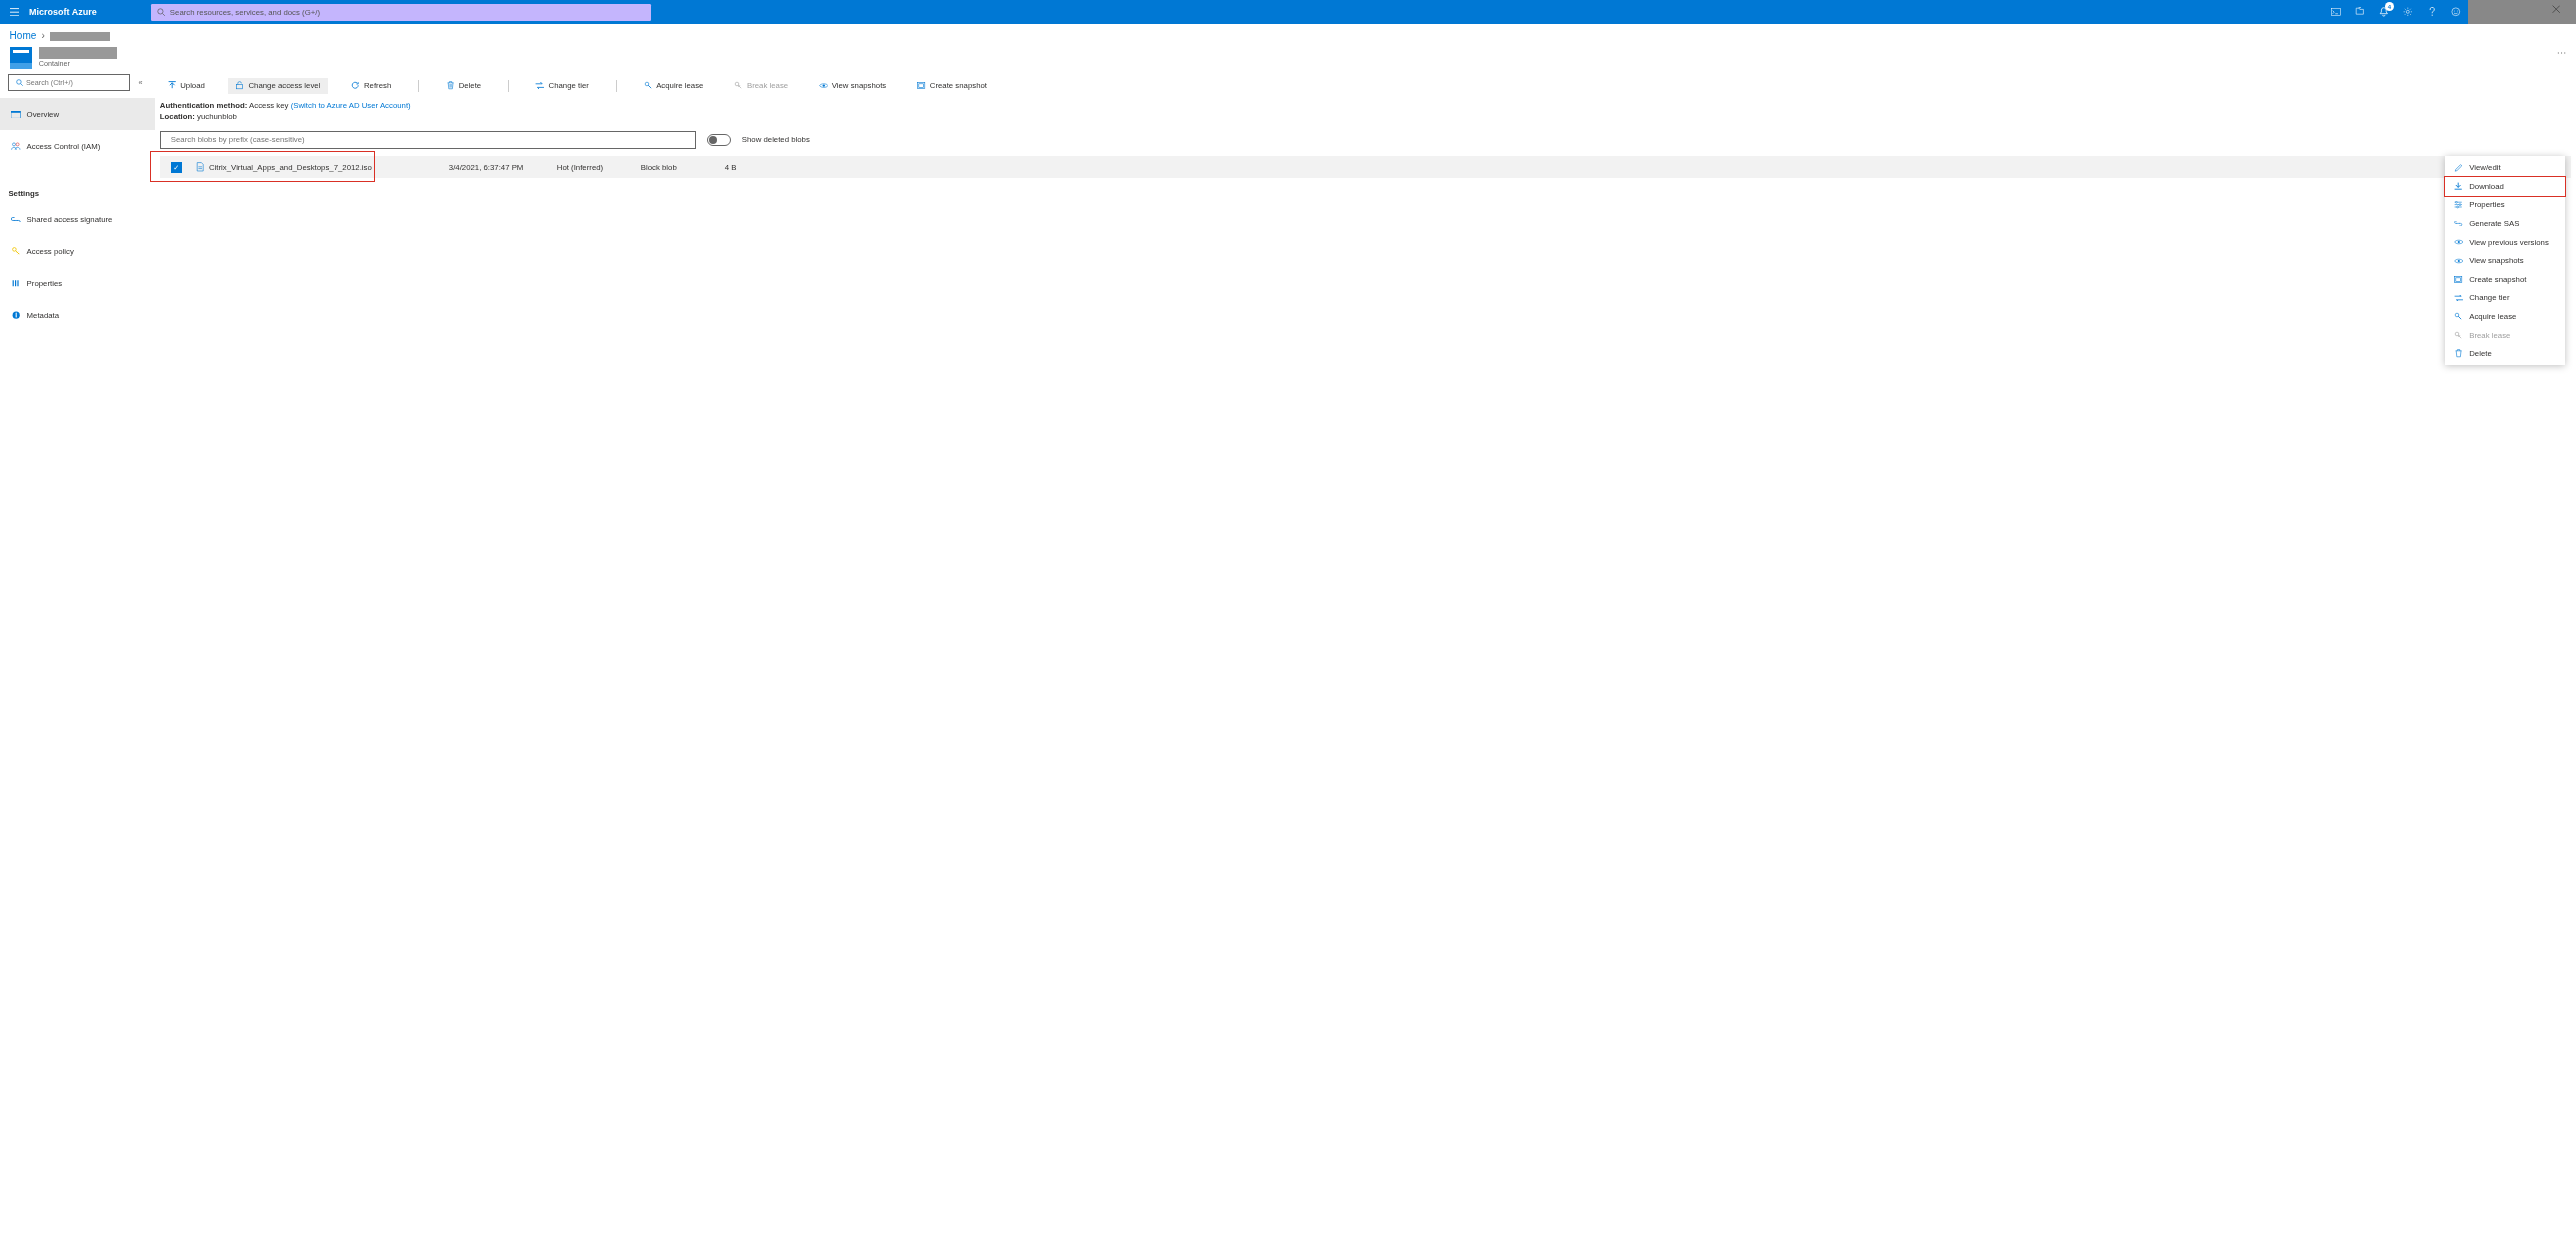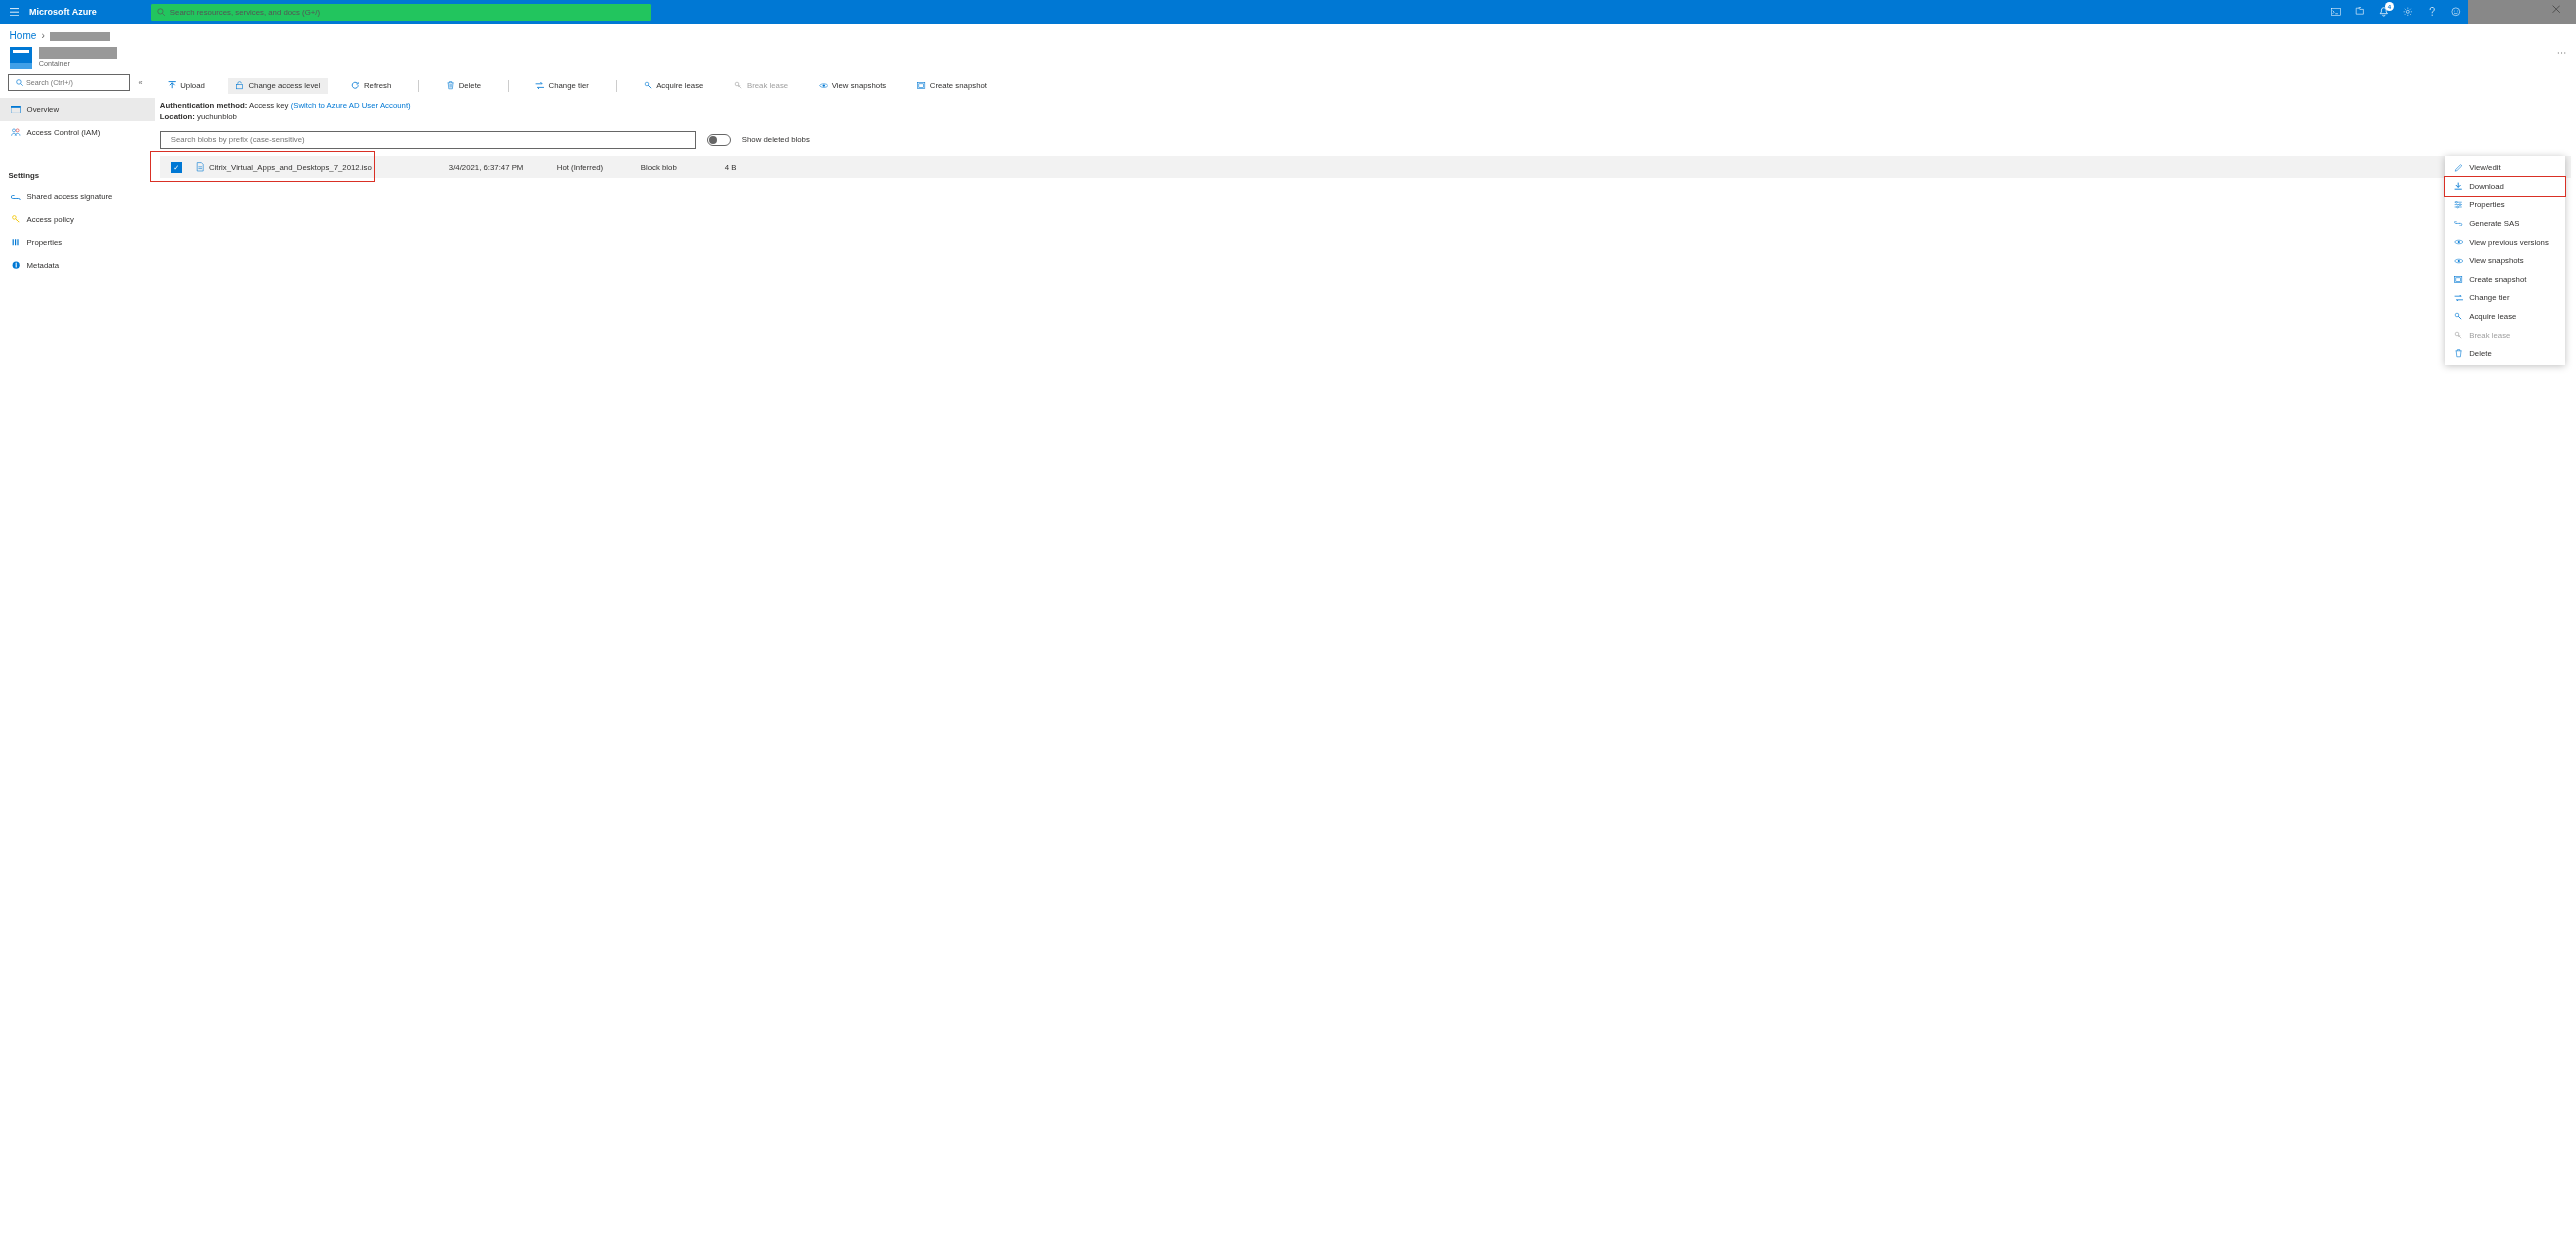--- a/index.html
+++ b/index.html
@@ -2,21 +2,21 @@
 <html style="font-size:9.6px"><head>
 <meta charset="utf-8">
 <style>
 * { box-sizing: border-box; margin: 0; padding: 0; }
 body { font-family: "Segoe UI", Tahoma, sans-serif; font-size: 7.8px; color: #323130; background: #fff; overflow: hidden; }
 
 
 .topbar { background: #0078d4; color: #fff; height: 24px; display: flex; align-items: center; }
 .hamburger { width: 29px; height: 24px; display: flex; align-items: center; justify-content: center; cursor: pointer; }
 .brand { font-size: 9px; font-weight: 600; padding-right: 54px; }
-.search-box { flex: 0 0 500px; background: #22c55e; border-radius: 1.2px; height: 17px; display: flex; align-items: center; padding: 0 6px; }
+.search-box { flex: 0 0 500px; background: #c4b5fd; border-radius: 1.2px; height: 17px; display: flex; align-items: center; padding: 0 6px; }
 .search-box input { background: transparent; border: none; outline: none; font-size: 7.8px; color: #333; flex: 1; padding-left: 4.8px; }
 .search-box input::placeholder { color: #555; }
 .spacer { flex: 1; }
 .top-icons { display: flex; }
 .top-icon { width: 24px; height: 24px; display: flex; align-items: center; justify-content: center; cursor: pointer; position: relative; }
 .badge { position: absolute; top: 2.4px; right: 2.4px; background: #fff; color: #0078d4; border-radius: 4.8px; font-size: 6px; min-width: 8.4px; height: 8.4px; display: flex; align-items: center; justify-content: center; font-weight: 600; }
 .user-block { width: 108px; height: 24px; background: #888; }
 
 
 .breadcrumb { padding: 6px 9.6px 3.6px; font-size: 10px; }
@@ -34,21 +34,21 @@
 .header-actions { display: flex; gap: 4.8px; color: #666; }
 .header-actions span { cursor: pointer; font-size: 9.6px; }
 
 
 .main { display: flex; height: calc(100vh - 66px); }
 .sidebar { width: 155px; padding: 0 8.4px 0 8.4px; border-right: none; }
 .side-search { display: flex; align-items: center; border: 0.6px solid #666; height: 17px; padding: 0 3.6px; margin-bottom: 7.2px; }
 .side-search input { border: none; outline: none; font-size: 7.2px; flex: 1; padding-left: 2.4px; }
 .collapse-chevron { color: #666; cursor: pointer; text-align: center; width: 12px; font-size: 7.2px; }
 .search-row { display: flex; align-items: center; gap: 4.8px; }
-.nav-item { display: flex; align-items: center; gap: 6px; height: 23px; padding: 0 3.6px; cursor: pointer; margin-left: -8.4px; margin-right: -8.4px; padding-left: 11px; }
+.nav-item { display: flex; align-items: center; gap: 6px; height: 32px; padding: 0 3.6px; cursor: pointer; margin-left: -8.4px; margin-right: -8.4px; padding-left: 11px; }
 .nav-item.active { background: #eaeaea; }
 .nav-item .ico { width: 9.6px; display: flex; justify-content: center; }
 .settings-hdr { font-weight: 700; padding: 7.2px 0 4.8px; margin-top: 20px; }
 
 
 .content { flex: 1; padding: 0 4.8px 0 4.8px; position: relative; }
 .toolbar { display: flex; align-items: center; gap: 16px; border-bottom: none; padding: 3.6px 0 6px; }
 .tool-btn { display: flex; align-items: center; gap: 3.6px; padding: 3.6px 7.2px; cursor: pointer; font-size: 7.8px; }
 .tool-btn.highlight { background: #eee; }
 .tool-btn.disabled { color: #a0a0a0; }

